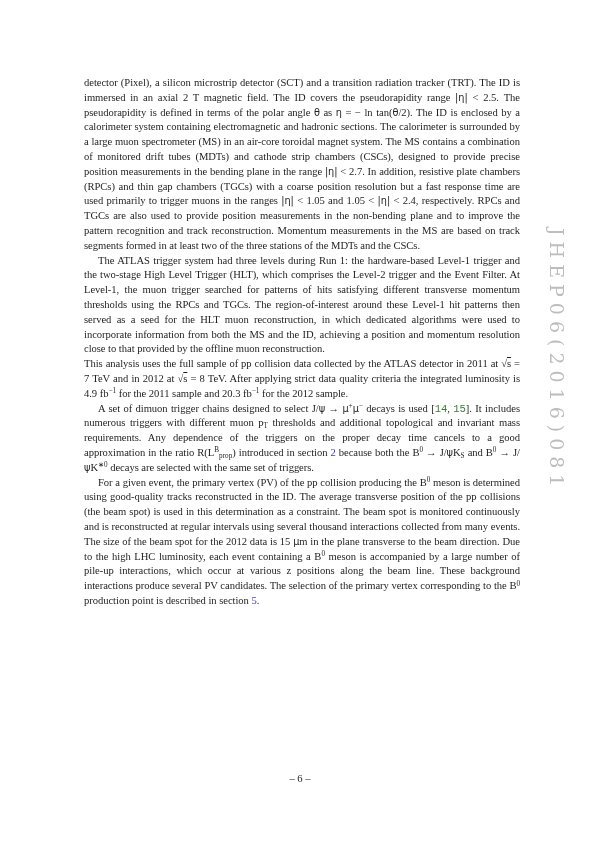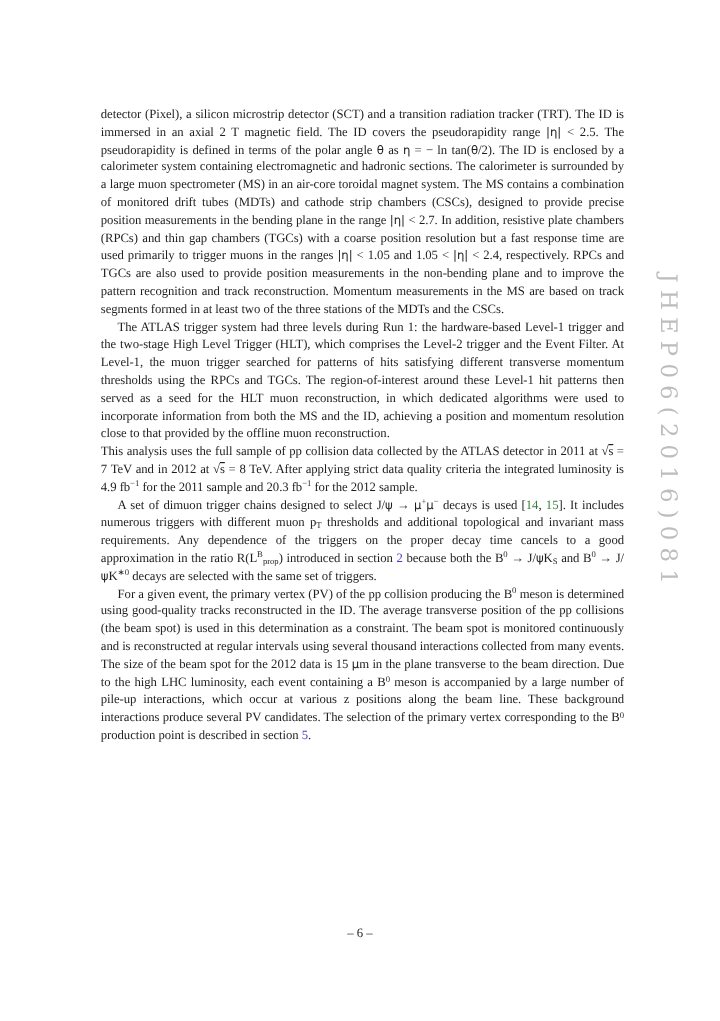--- a/index.html
+++ b/index.html
@@ -6,21 +6,21 @@
   .page {
     position:relative;
     width:600px; height:851px;
     background:#ffffff;
     font-family:"Liberation Serif", serif;
     color:#1e1e1e;
     overflow:hidden;
   }
   .content {
     position:absolute;
-    left:84px; top:89px; width:436px;
+    left:84px; top:76px; width:436px;
     font-size:10.6px;
     line-height:14.8px;
     text-align:justify;
     letter-spacing:-0.05px;
   }
   .content p { margin:0; }
   .content p.indent { text-indent:14px; }
   .content p.heading {
     font-weight:bold;
     font-size:11.9px;
@@ -33,21 +33,21 @@
   sup.sup, sub.sub {
     font-size:7.2px;
     line-height:0;
     vertical-align:baseline;
     position:relative;
     letter-spacing:0;
   }
   sup.sup { top:-3.6px; }
   sub.sub { top:1.6px; }
   .ol { text-decoration:overline; }
-  .ref { color:var(--ref-green, #3a7d3a); }
+  .ref { color:var(--ref-green, #3a7d3a);font-family:Liberation Mono, monospace; }
   .sec { color:var(--sec-blue, #3b3bd1); }
   .watermark {
     position:absolute;
     top:228px; left:546px;
     writing-mode:vertical-rl;
     font-family:"DejaVu Serif", serif;
     font-size:19px;
     letter-spacing:6px;
     color:var(--wm-gray, #bdbdbd);
     white-space:nowrap;

